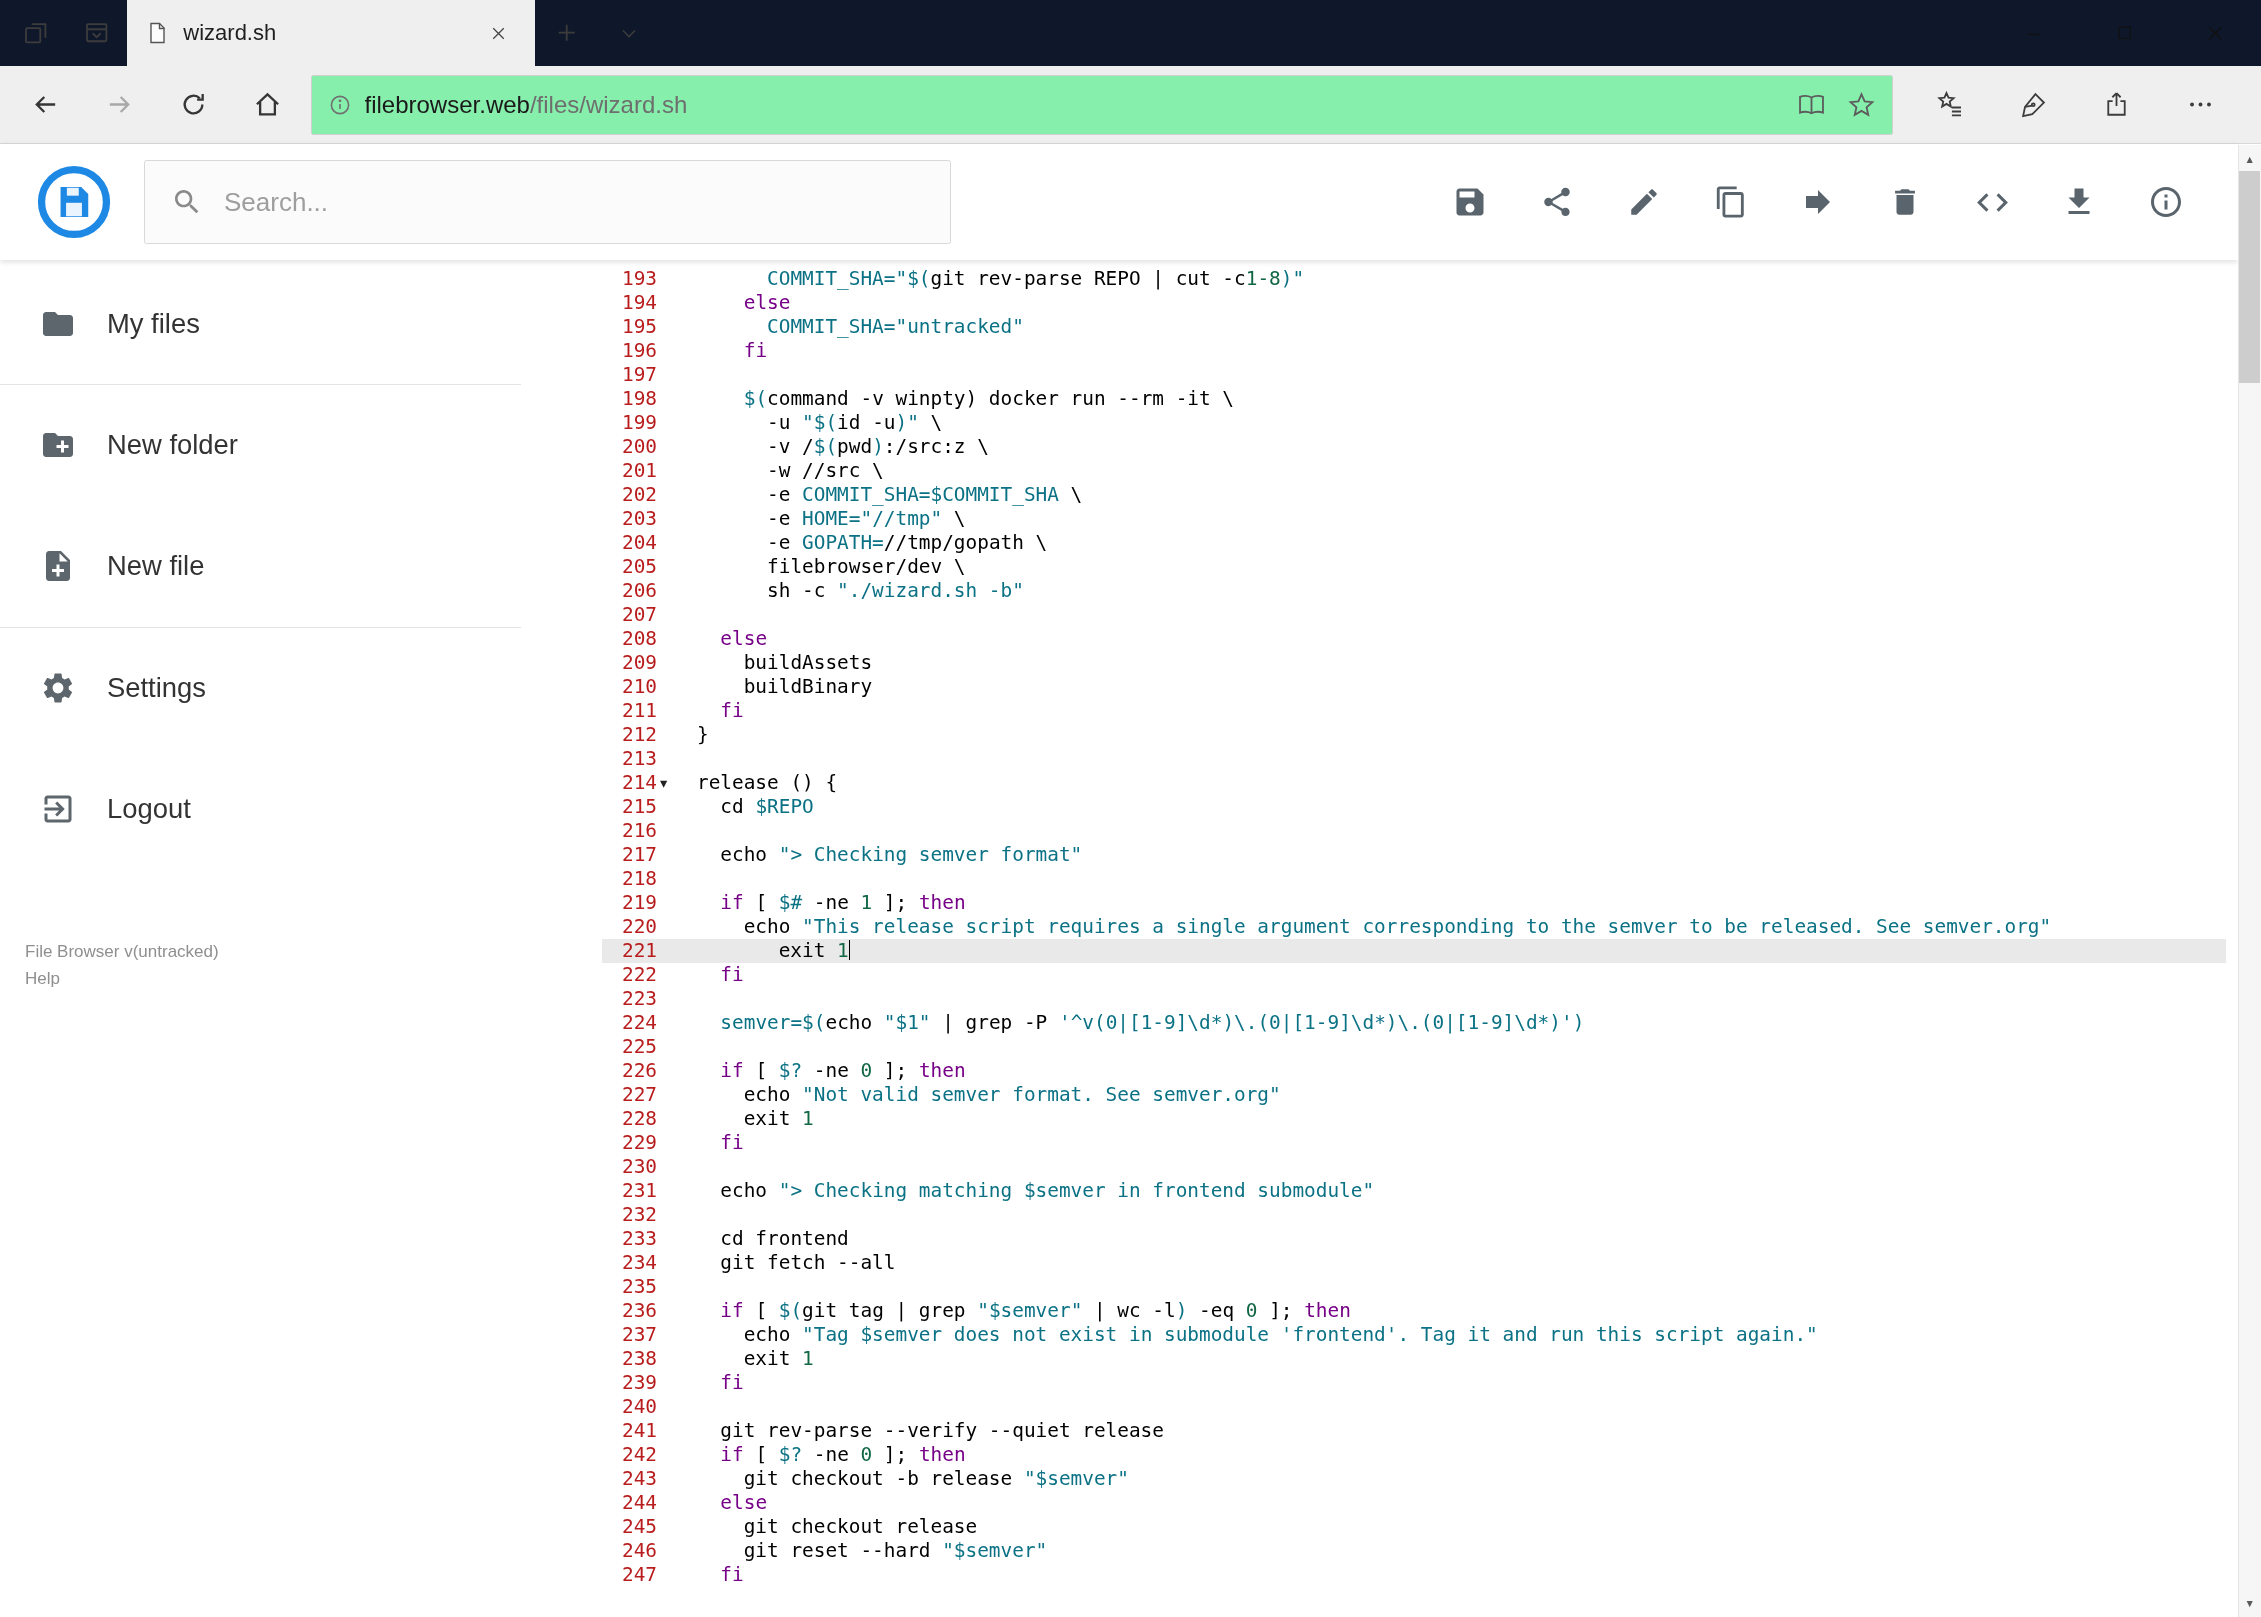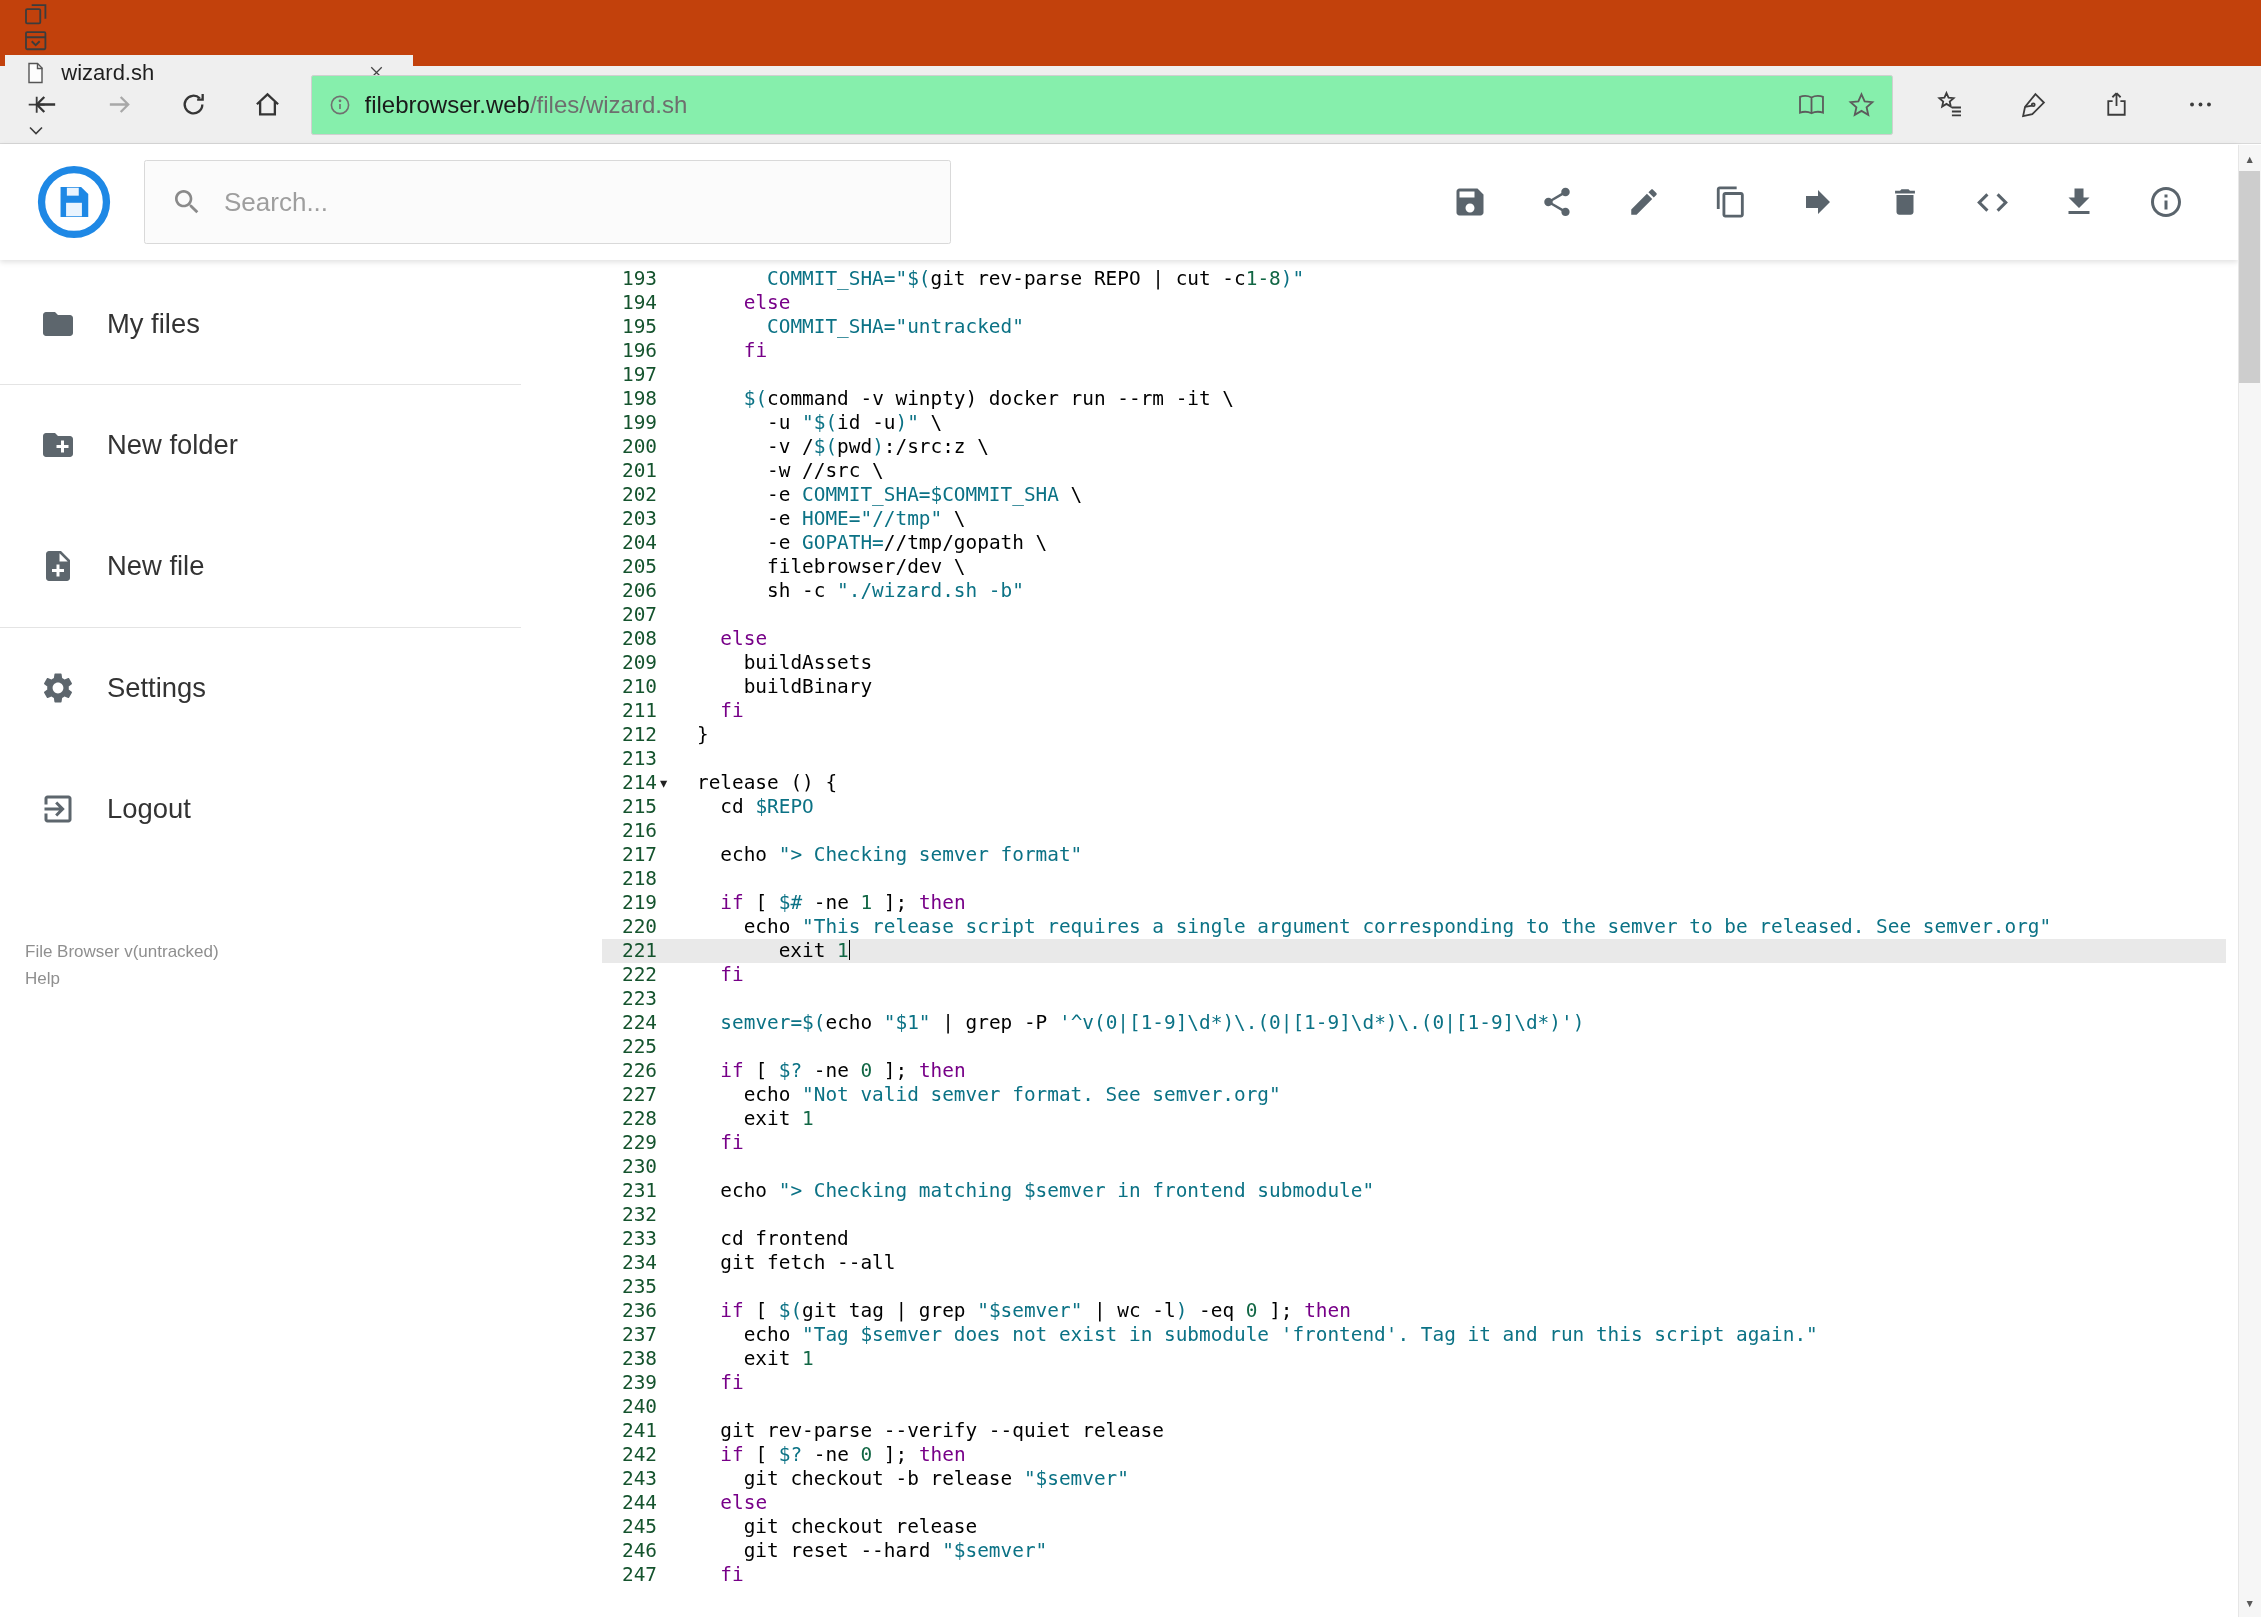--- a/index.html
+++ b/index.html
@@ -2,21 +2,21 @@
 <html style="font-size:13px"><head>
 <meta charset="utf-8">
 <style>
   * { margin:0; padding:0; box-sizing:border-box; }
   html,body { background:#fff; }
   body { width:2261px; height:1617px; overflow:hidden;
          font-family:"Liberation Sans", sans-serif; }
   .window { position:relative; width:2261px; height:1617px; overflow:hidden; background:#fff; }
 
   
-  .tabbar { height:66px; background:#c2410c; display:flex; align-items:stretch; padding-left:4.8px;flex-direction:column; }
+  .tabbar { height:66px; background:#0f172a; display:flex; align-items:stretch; padding-left:4.8px; }
   .tab-side-btn { width:61px; display:flex; align-items:center; justify-content:center; }
   .tab { width:408px; background:#efefef; display:flex; align-items:center; padding:0 18px; gap:14.5px; }
   .tab-title { font-size:22px; color:#1f1f1f; flex:1; white-space:nowrap; overflow:hidden; }
   .tab-close { display:flex; align-items:center; justify-content:center; width:36px; height:36px; }
   .newtab-btn, .tabmenu-btn { width:63px; display:flex; align-items:center; justify-content:center; }
   .win-btns { margin-left:auto; display:flex; }
   .win-btn { width:91px; display:flex; align-items:center; justify-content:center; }
 
   
   .navbar { height:78px; background:#efefef; border-bottom:0.8px solid #d8d8d8;
@@ -51,21 +51,21 @@
   .side-item { display:flex; align-items:center; gap:31px; padding-left:40px; height:121px; cursor:default; }
   .side-label { font-size:27.4px; color:#333; }
   .side-divider { height:0.8px; background:#e4e4e4; }
   .side-footer { margin-top:68px; padding-left:25px; font-size:17px; color:#8f8f8f; line-height:27.4px; }
 
   
   .editor { flex:1; margin-left:81px; margin-right:11.3px; padding-top:6.5px; overflow:hidden;
             font-family:"DejaVu Sans Mono", monospace; font-size:19.4px; }
   .cm-row { display:flex; height:24px; line-height:24px; position:relative; }
   .cm-active { background:#e9e9e9;gap:35px; }
-  .cm-gutter { flex:none; width:55px; text-align:right; color:#14532d; }
+  .cm-gutter { flex:none; width:55px; text-align:right; color:#b91c1c; }
   .cm-fold { position:absolute; left:58px; top:0; line-height:24px; font-size:14.5px; color:#222;
              font-family:"DejaVu Sans", sans-serif; }
   .cm-code { flex:1; padding-left:40px; white-space:pre; color:#000; }
   .tk-p { color:#000; }
   .tk-k { color:#770088; }
   .tk-s { color:#0b7285; }
   .tk-v { color:#0b7285; }
   .tk-n { color:#116644; }
   .cm-cursor { display:inline-block; width:1.6px; height:20px; background:#000; vertical-align:middle; margin-top:-2.4px; }
 

